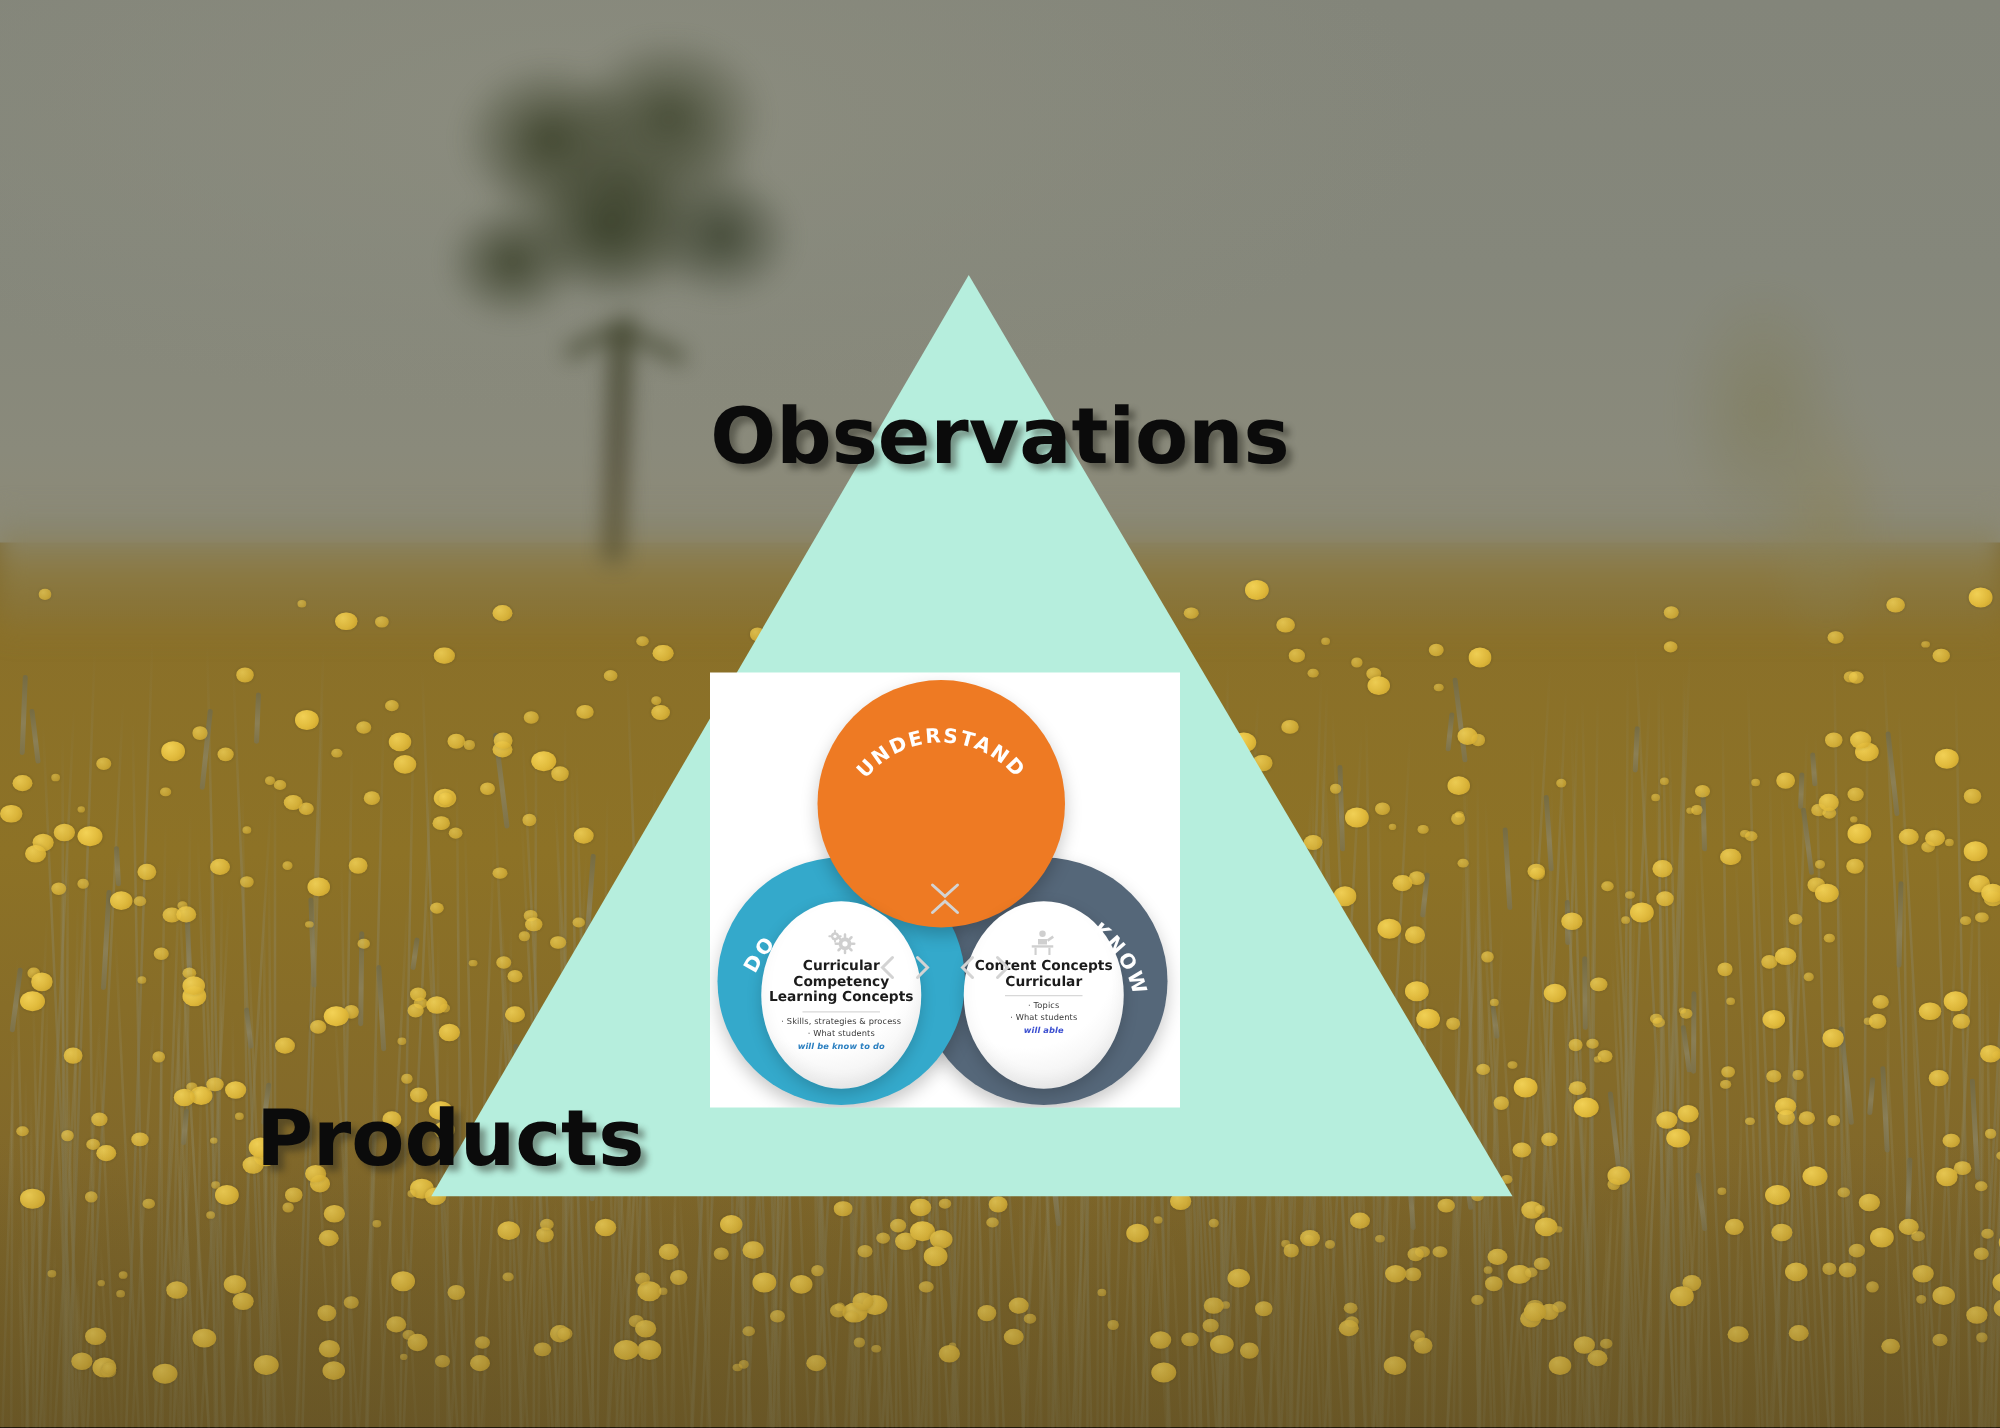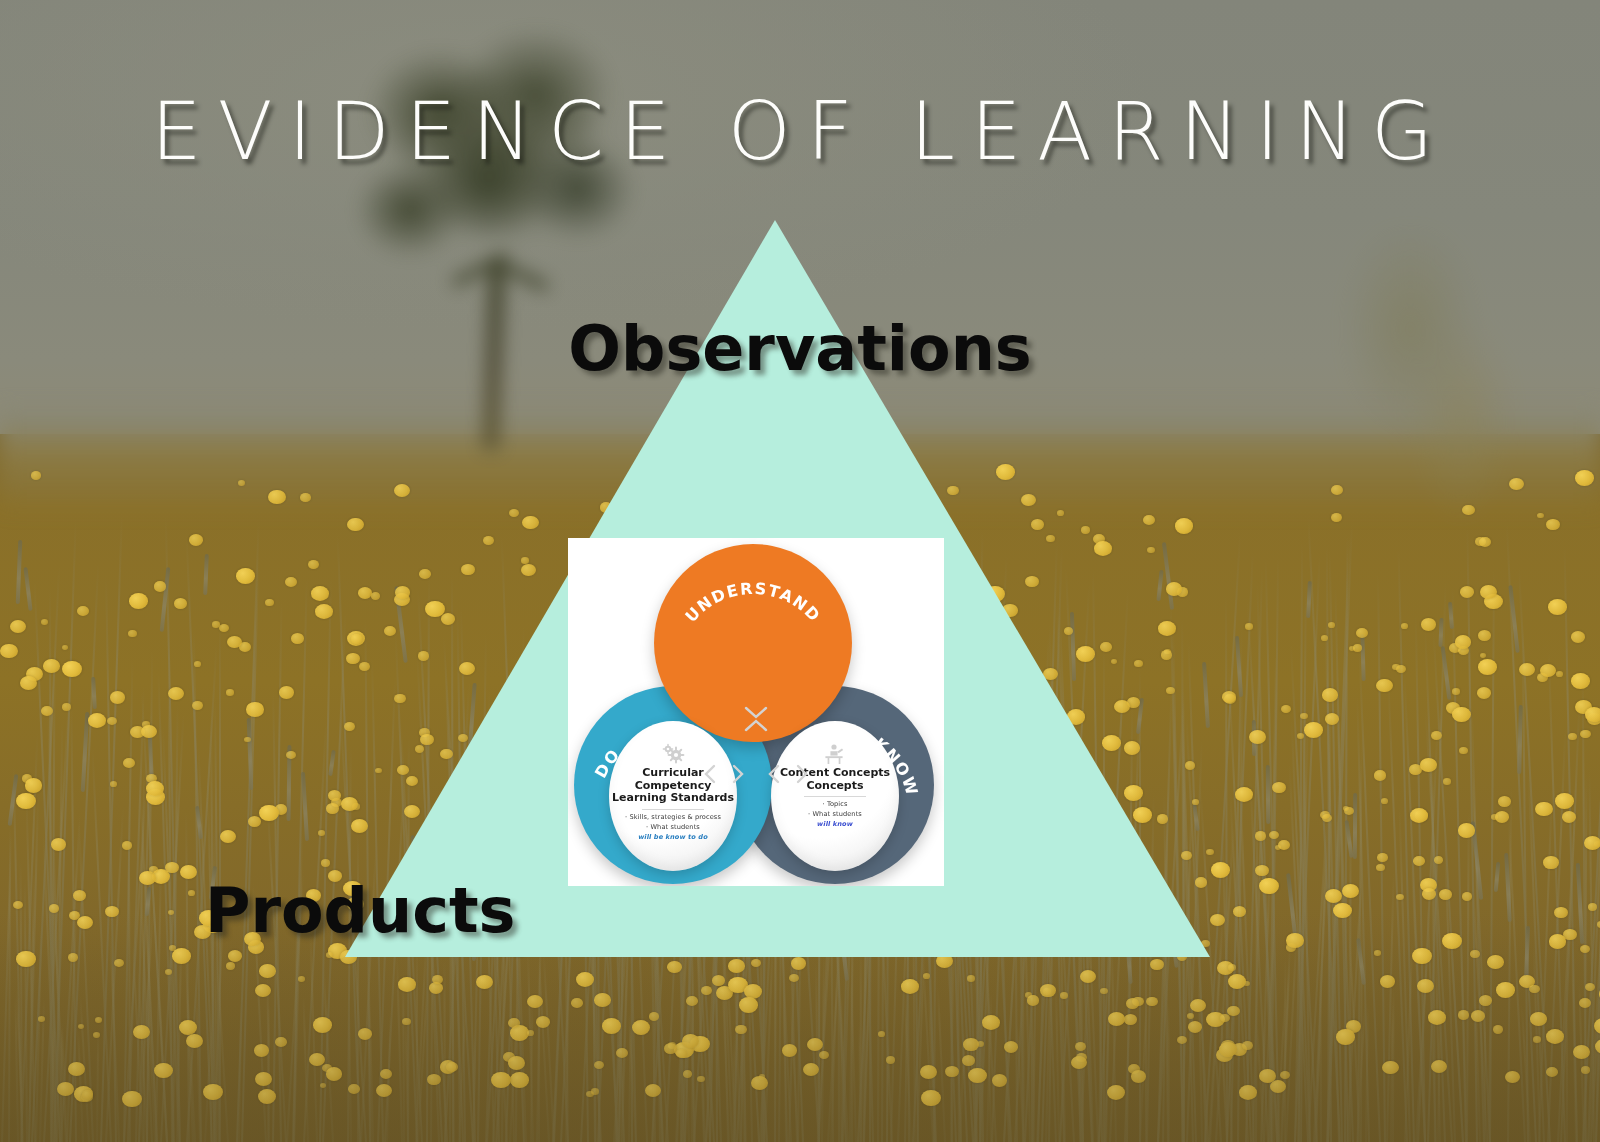--- a/index.html
+++ b/index.html
@@ -1407,21 +1407,20 @@
         <div class="bud" style="left: 192.3px; top: 301px; width: 10.7px; height: 8.8px; opacity: 0.7;"></div>
         <div class="bud" style="left: 1573.3px; top: 645px; width: 16.8px; height: 13.8px; opacity: 0.9;"></div>
       <div class="haze"></div>
     </div>
   </div>
 
   <svg class="triangle" viewBox="0 0 1600 1142">
     <polygon id="tri-poly" points="775,220 1210,957 345,957" fill="#b6eedd"></polygon>
   </svg>
 
-  <div class="title">EVIDENCE OF LEARNING</div>
 
   <div class="corner-label" id="label-observations">Observations</div>
   <div class="corner-label" id="label-products">Products</div>
 
   <div class="kdu-card">
     <div class="kdu-inner">
 
       <div class="ring ring-know" style="background: rgb(85, 103, 121);"></div>
       <div class="ring ring-do" style="background: rgb(52, 169, 203);"></div>
       <div class="ring ring-understand" style="background: rgb(238, 122, 35);"></div>
@@ -1454,21 +1453,21 @@
           </g>
           <g stroke="#6e6e6e" stroke-width="2" stroke-linecap="round">
             <path d="M17 4.6v2M17 17.4v2M9.6 12h2M22.4 12h2M11.8 6.8l1.4 1.4M20.8 15.8l1.4 1.4M22.2 6.8l-1.4 1.4M13.2 15.8l-1.4 1.4"></path>
           </g>
           <g stroke="#6e6e6e" stroke-width="1.5" stroke-linecap="round">
             <path d="M9 1.6v1.3M9 9.1v1.3M4.4 6h1.3M12.3 6h1.3"></path>
           </g>
         </svg>
         <div class="hub-title">
           <span>Curricular Competency</span><br>
-          <span>Learning Standards</span>
+          <span>Learning Concepts</span>
         </div>
         <div class="hub-rule"></div>
         <div class="hub-bullets">
           <div>· Skills, strategies &amp; process</div>
           <div>· What students</div>
           <div class="em-blue" style="color: rgb(42, 127, 192);">will be know to do</div>
         </div>
       </div>
 
       <div class="hub hub-know">
@@ -1476,27 +1475,27 @@
           <g fill="#6e6e6e">
             <circle cx="12" cy="4" r="2.6"></circle>
             <path d="M8.4 8.2h7.2v4.4H8.4z"></path>
             <path d="M15.4 8.6l4.6-3.2 1.2 1.7-4.6 3.2z"></path>
             <path d="M3.4 13.2h17.2v1.9H3.4z"></path>
             <path d="M5.6 15.1h1.7V21H5.6zM16.7 15.1h1.7V21h-1.7z"></path>
           </g>
         </svg>
         <div class="hub-title">
           <span>Content Concepts</span><br>
-          <span>Concepts</span>
+          <span>Curricular</span>
         </div>
         <div class="hub-rule"></div>
         <div class="hub-bullets">
           <div>· Topics</div>
           <div>· What students</div>
-          <div class="em-indigo" style="color: rgb(59, 79, 208);">will know</div>
+          <div class="em-indigo" style="color: rgb(59, 79, 208);">will able</div>
         </div>
       </div>
 
       <svg class="arrows" viewBox="0 0 376 348">
         <g fill="none" stroke="#d3d3d3" stroke-width="2.4" stroke-linecap="round">
           <path d="M178 170 l10 9 l10 -9"></path>
           <path d="M178 192 l10 -9 l10 9"></path>
           <path d="M146 228 l-8 8 l8 8"></path>
           <path d="M166 228 l8 8 l-8 8"></path>
           <path d="M210 228 l-8 8 l8 8"></path>

